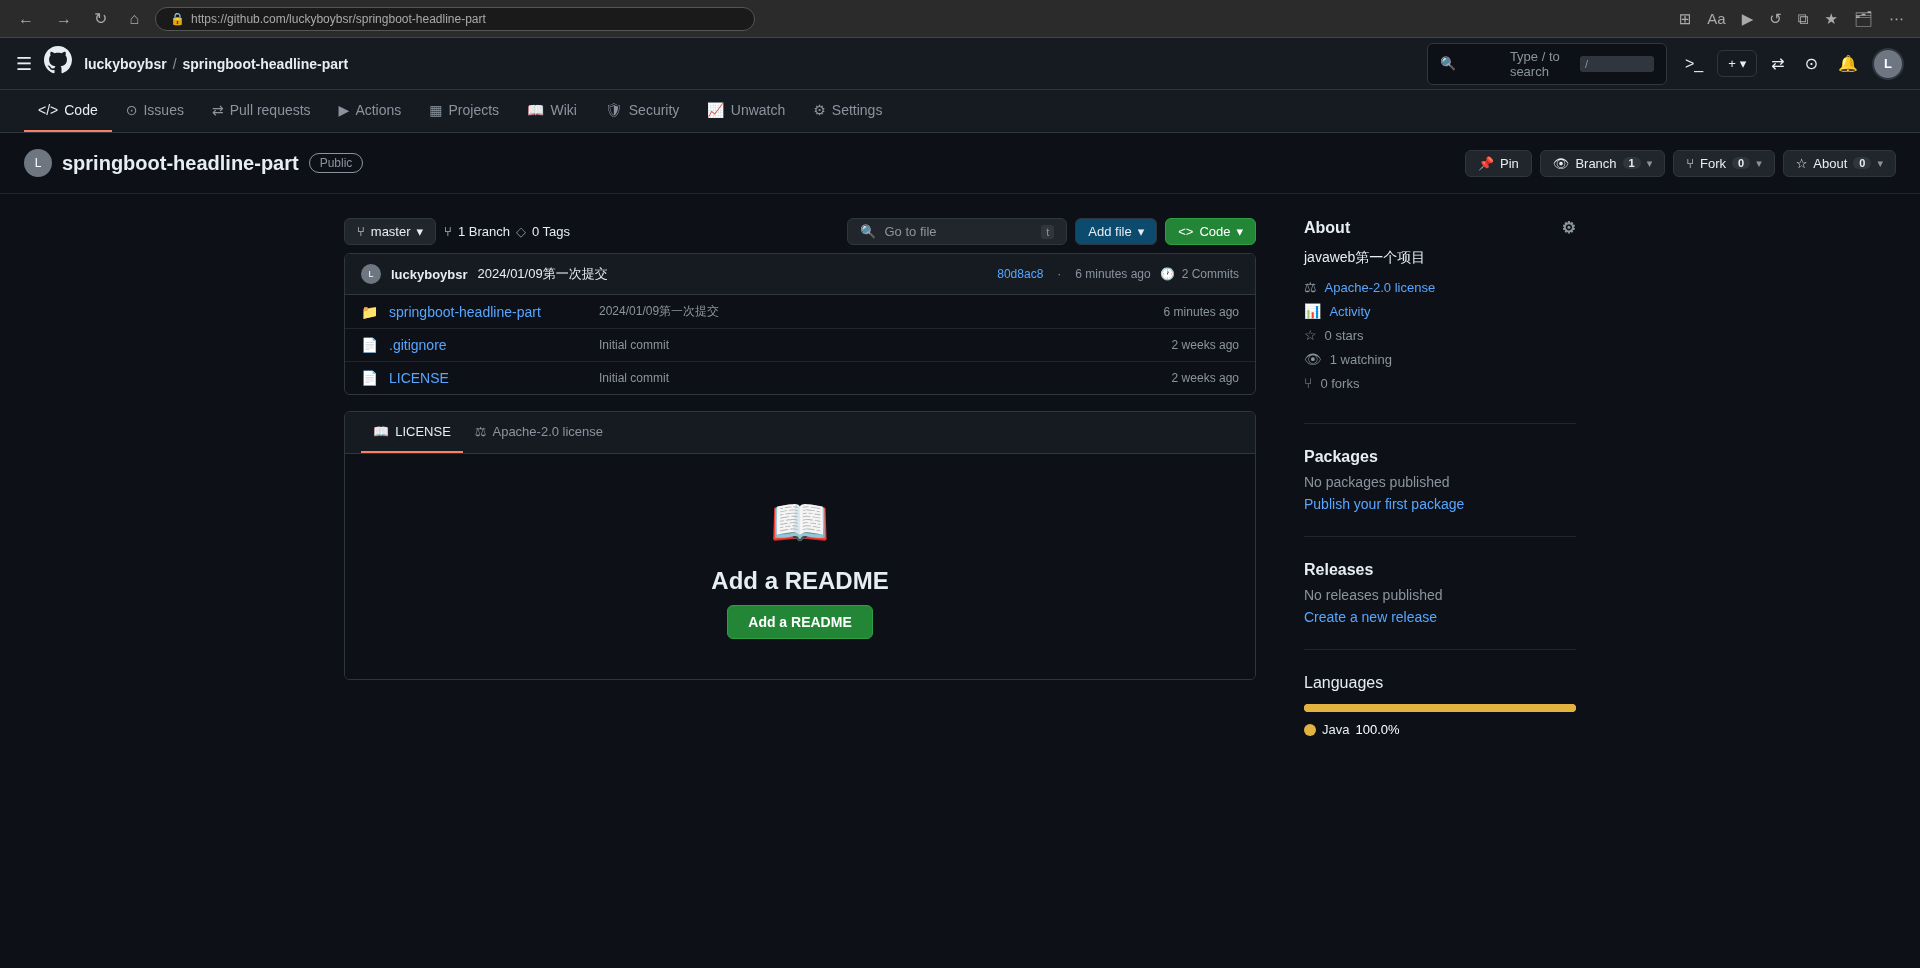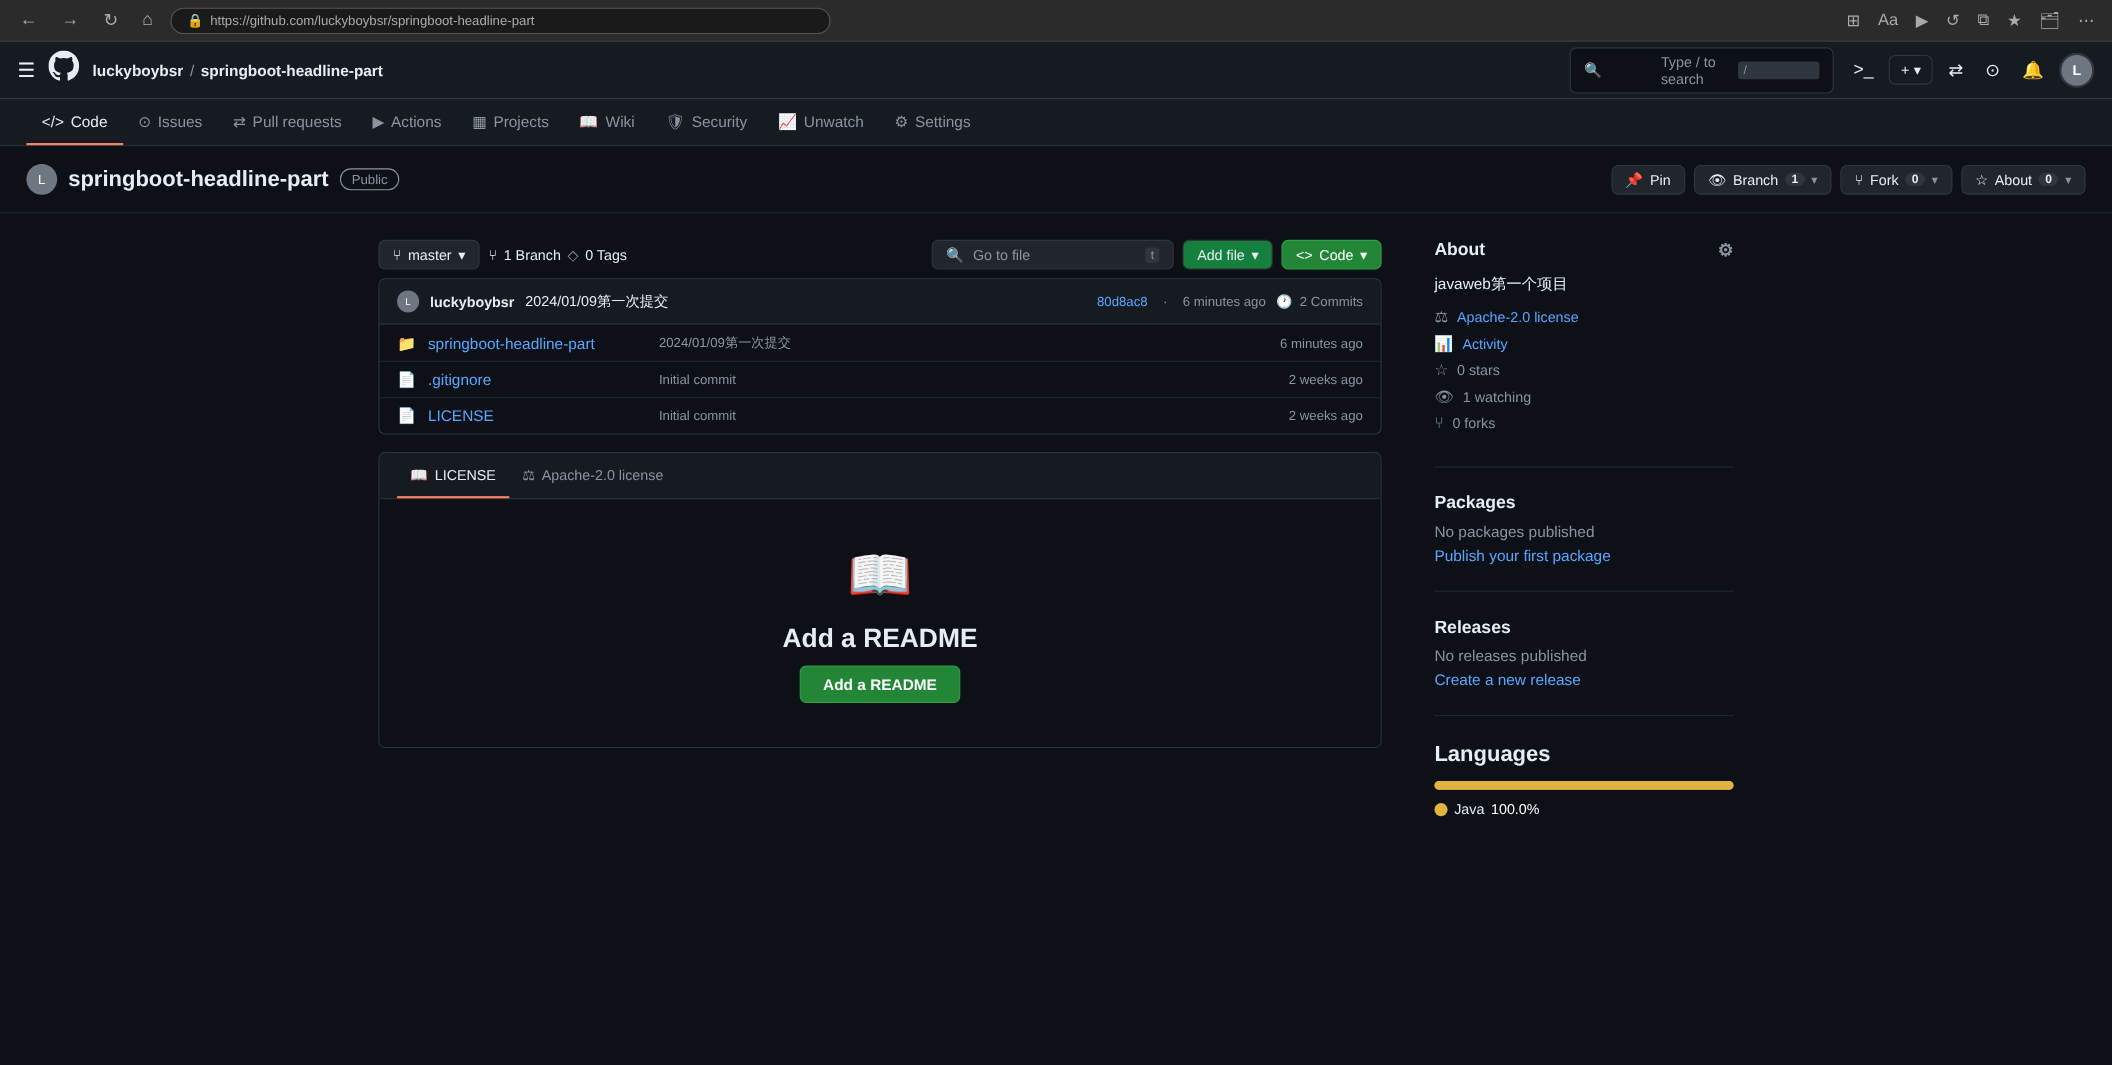--- a/index.html
+++ b/index.html
@@ -230,21 +230,21 @@
       width: 220px;
     }
     .goto-file-kbd {
       background: #30363d;
       border-radius: 3px;
       padding: 1px 5px;
       font-size: 11px;
       margin-left: auto;
     }
     .add-file-btn {
-      background: #15803d;
+      background: #0c4a6e;
       border: 1px solid #30363d;
       color: #e6edf3;
       border-radius: 6px;
       padding: 5px 12px;
       font-size: 13px;
       cursor: pointer;
       display: flex; align-items: center; gap: 6px;
     }
     .code-btn {
       background: #238636;
@@ -371,21 +371,21 @@
     .sidebar-description { font-size: 14px; margin-bottom: 12px; }
     .sidebar-meta-item {
       display: flex; align-items: center; gap: 8px;
       font-size: 13px; color: #8b949e; margin-bottom: 8px;
     }
     .sidebar-meta-item a { color: #58a6ff; text-decoration: none; }
     .sidebar-meta-icon { font-size: 14px; }
     .releases-title { font-size: 16px; font-weight: 600; margin-bottom: 8px; }
     .no-releases { color: #8b949e; font-size: 14px; margin-bottom: 6px; }
     .create-release-link { color: #58a6ff; font-size: 14px; text-decoration: none; }
-    .languages-title { font-size: 20px; font-weight: 700; margin-bottom: 12px; }
+    .languages-title { font-size: 16px; font-weight: 400; margin-bottom: 12px; }
     .lang-bar {
       height: 8px; border-radius: 6px;
       background: #e3b341;
       width: 100%;
       margin-bottom: 10px;
       overflow: hidden;
     }
     .lang-item {
       display: flex; align-items: center; gap: 6px;
       font-size: 13px;

